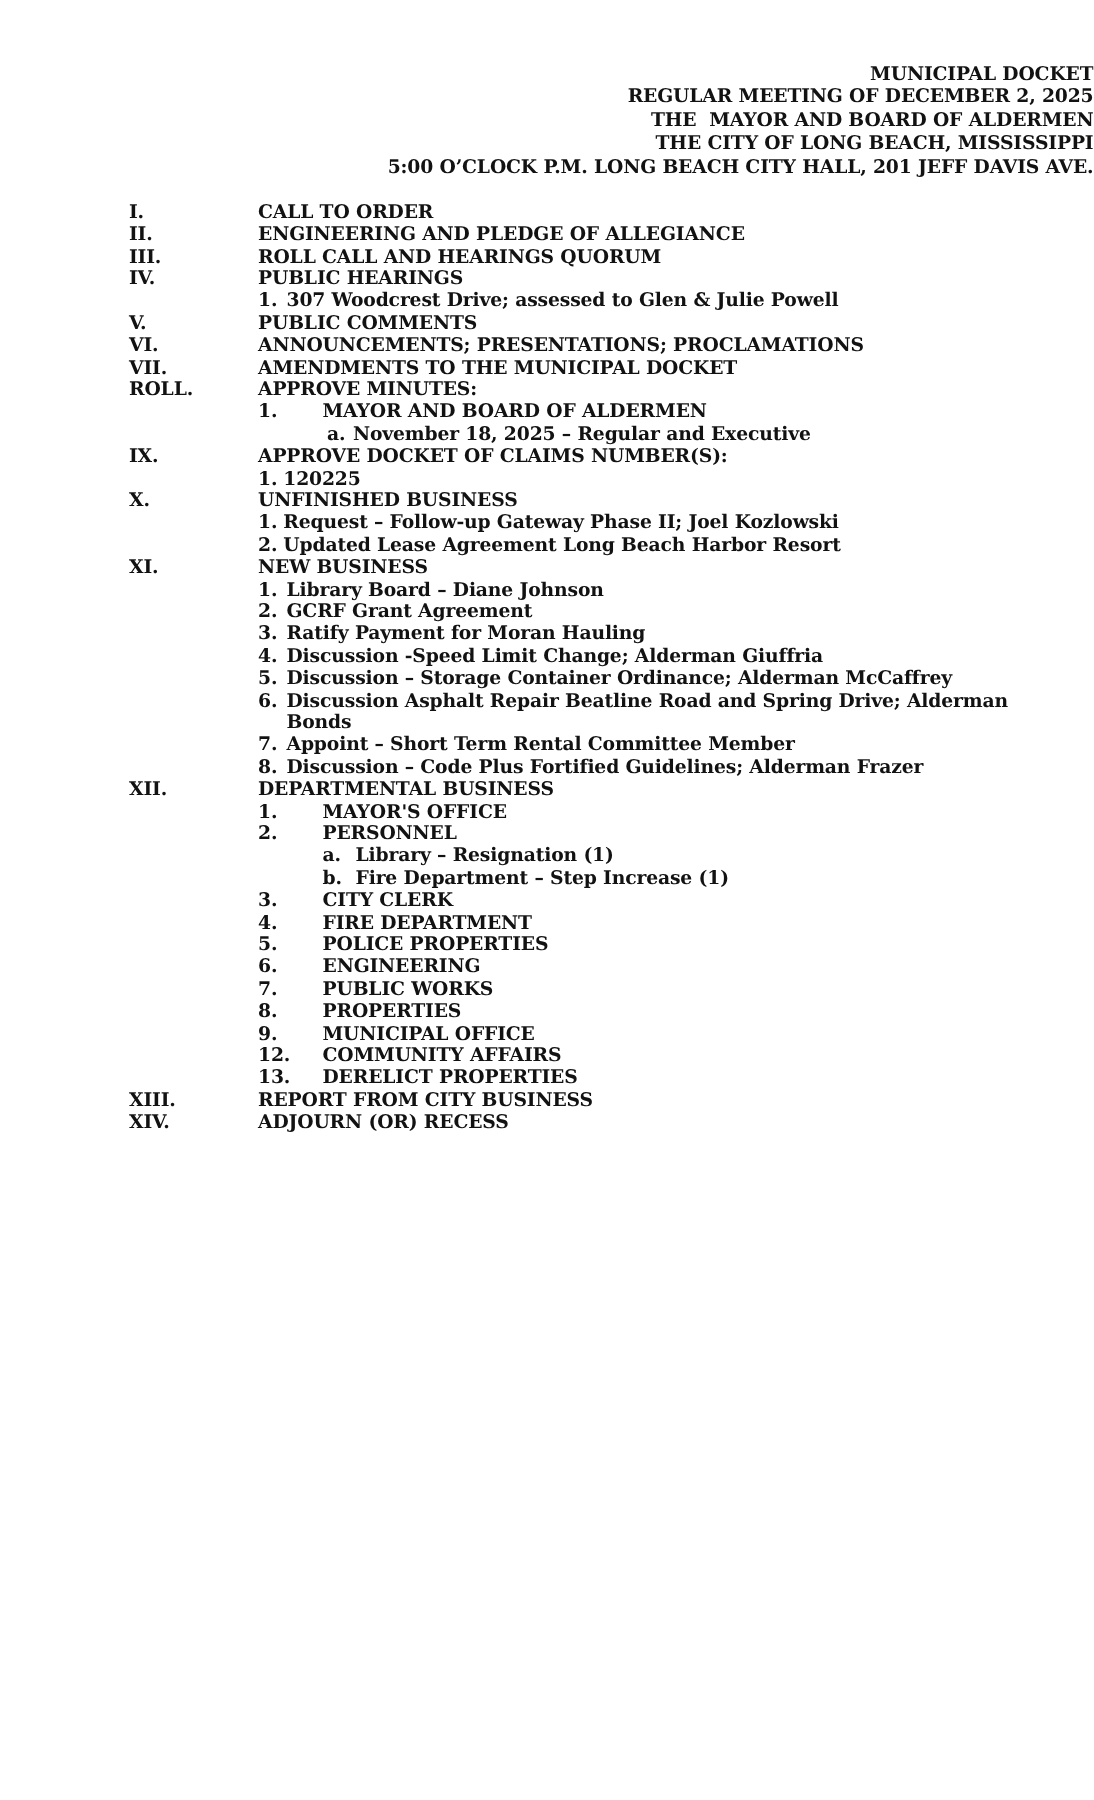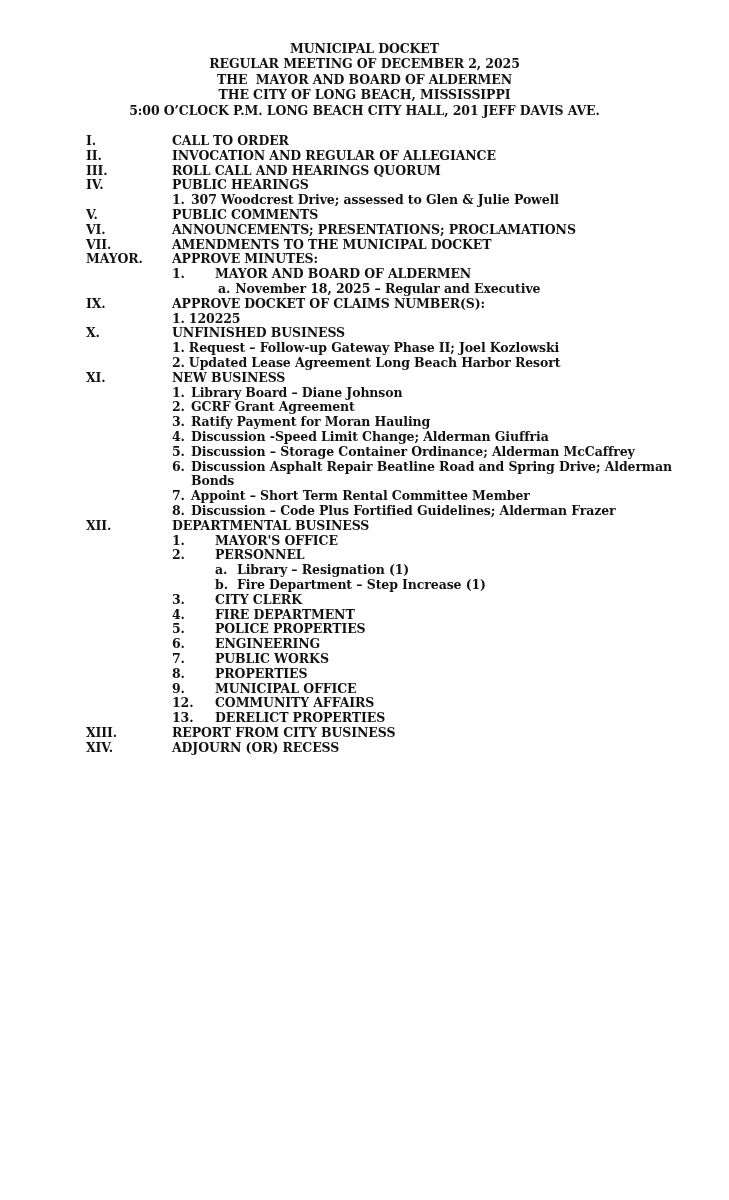--- a/index.html
+++ b/index.html
@@ -12,21 +12,21 @@
     font-weight: 700;
     font-size: 12.5px;
     letter-spacing: -0.1px;
     box-sizing: border-box;
     padding: 41px 48px 0 86px;
     overflow: hidden;
   }
   .title-block {
     margin-left: -86px;   
     margin-right: -48px;
-    text-align: center;
+    text-align: right;
     line-height: 15.4px;
   }
   .tline { white-space: pre-wrap; }
   .agenda {
     margin-top: 16px;
     line-height: 14.8px;
   }
   .row { display: flex; }
   .numeral { flex: 0 0 86px; width: 86px; }
   .heading { flex: 1; }
@@ -53,21 +53,21 @@
     <div class="tline">THE CITY OF LONG BEACH, MISSISSIPPI</div>
     <div class="tline">5:00 O’CLOCK P.M. LONG BEACH CITY HALL, 201 JEFF DAVIS AVE.</div>
   </div>
   <div class="agenda">
       <div class="row">
         <span class="numeral">I.</span>
         <span class="heading">CALL TO ORDER</span>
       </div>
       <div class="row">
         <span class="numeral">II.</span>
-        <span class="heading">INVOCATION AND REGULAR OF ALLEGIANCE</span>
+        <span class="heading">ENGINEERING AND PLEDGE OF ALLEGIANCE</span>
       </div>
       <div class="row">
         <span class="numeral">III.</span>
         <span class="heading">ROLL CALL AND HEARINGS QUORUM</span>
       </div>
       <div class="row">
         <span class="numeral">IV.</span>
         <span class="heading">PUBLIC HEARINGS</span>
       </div>
       <div class="item ind-spaced">
@@ -80,21 +80,21 @@
       </div>
       <div class="row">
         <span class="numeral">VI.</span>
         <span class="heading">ANNOUNCEMENTS; PRESENTATIONS; PROCLAMATIONS</span>
       </div>
       <div class="row">
         <span class="numeral">VII.</span>
         <span class="heading">AMENDMENTS TO THE MUNICIPAL DOCKET</span>
       </div>
       <div class="row">
-        <span class="numeral">MAYOR.</span>
+        <span class="numeral">ROLL.</span>
         <span class="heading">APPROVE MINUTES:</span>
       </div>
       <div class="item ind-tab">
         <span class="ilabel">1.</span>
         <span class="itext">MAYOR AND BOARD OF ALDERMEN</span>
       </div>
       <div class="item ind-sub">
         <span class="ilabel">a.</span>
         <span class="itext">November 18, 2025 – Regular and Executive</span>
       </div>

